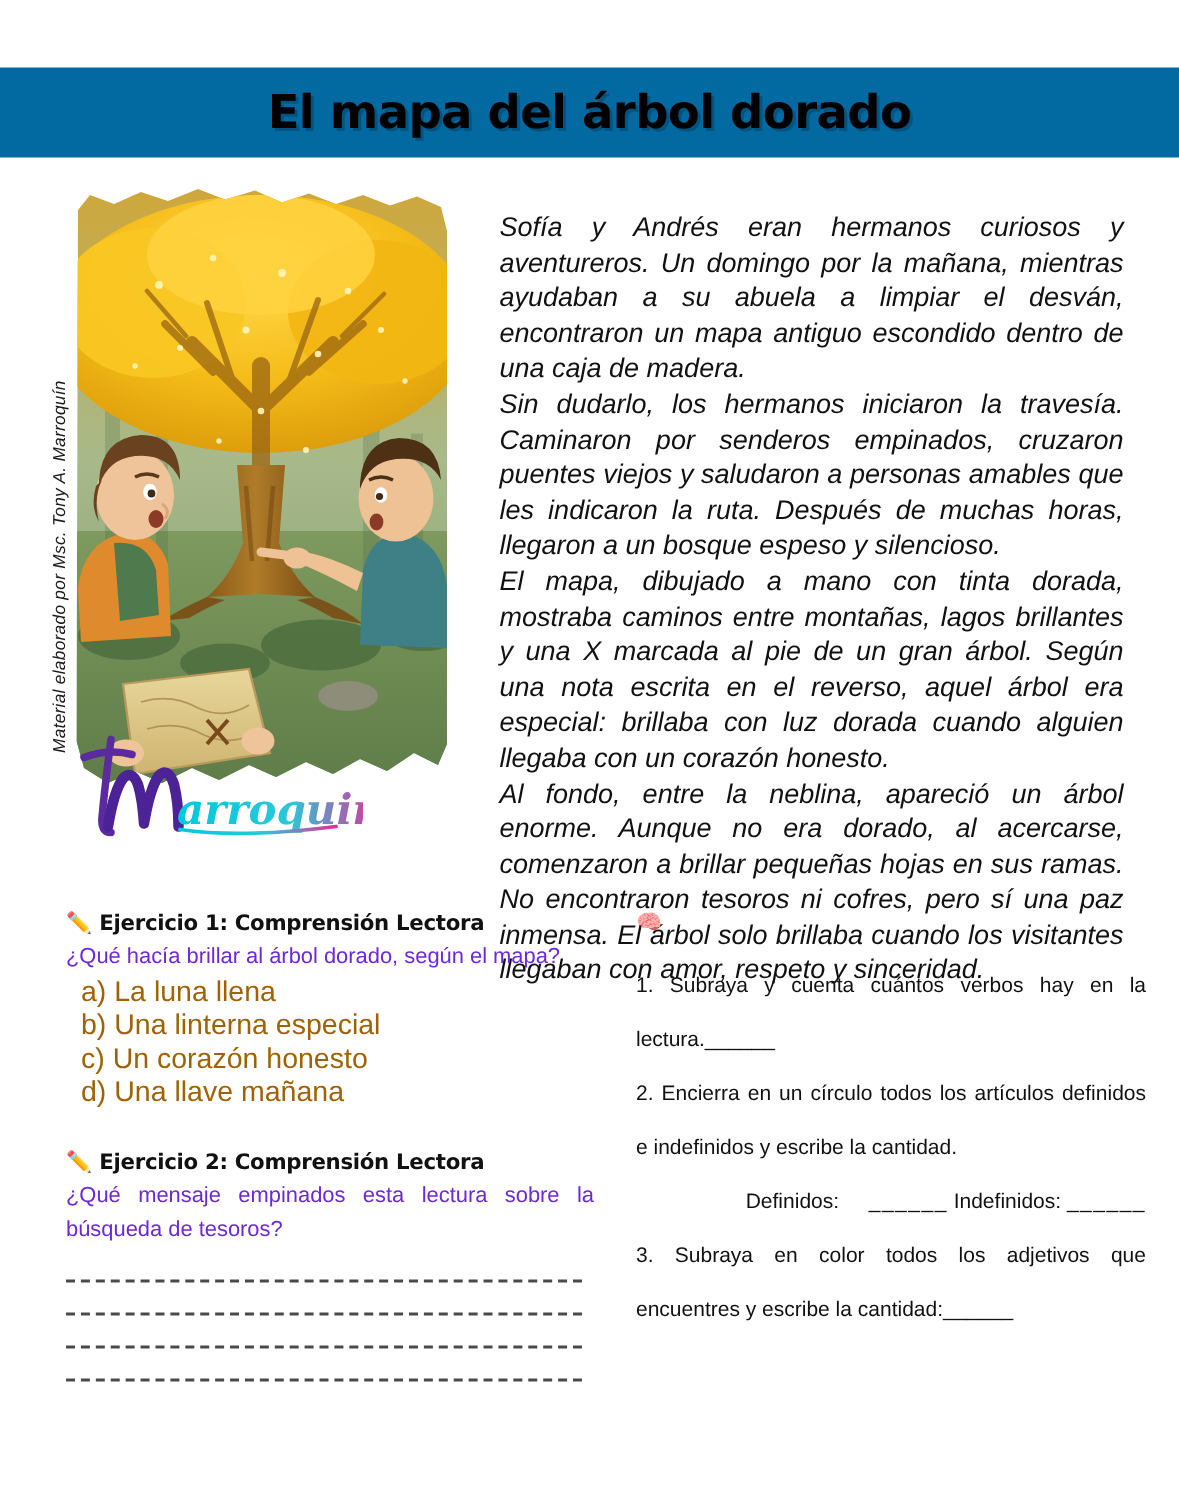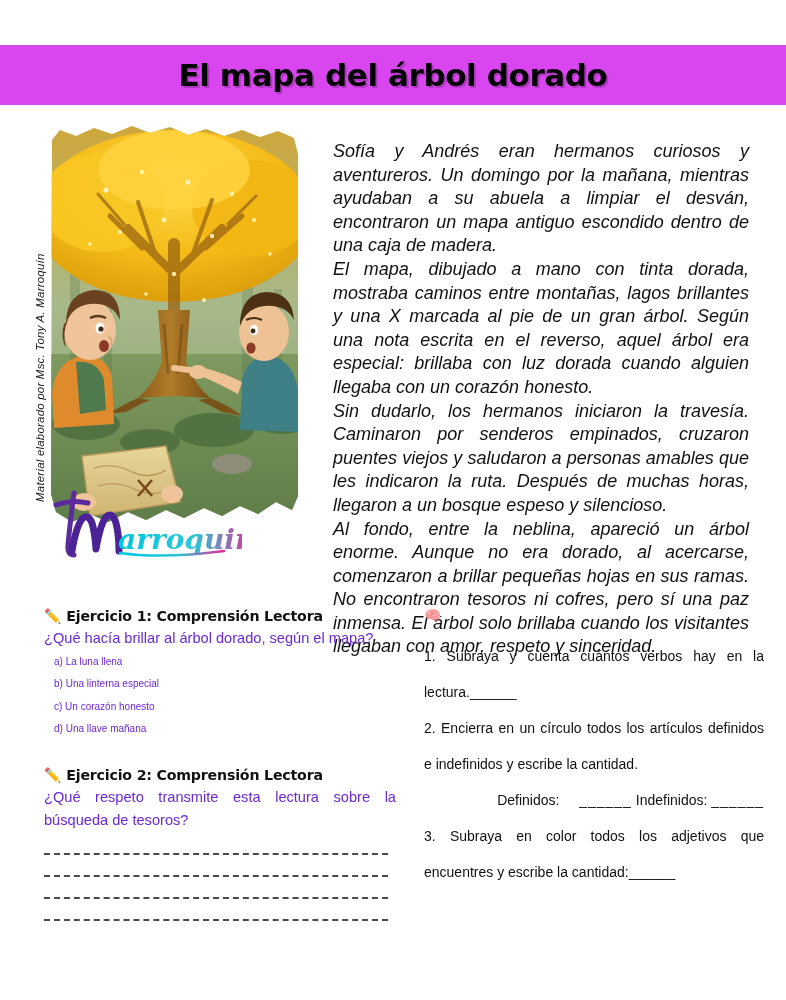--- a/index.html
+++ b/index.html
@@ -97,23 +97,23 @@
     font-family: "Liberation Sans", sans-serif;
     font-size: 14.6px;
     line-height: 23.5px;
     color: #6d28d9;
     text-align: justify;
     text-justify: inter-word;
     margin: 0;
   }
   .opt {
     font-family: "Liberation Sans", sans-serif;
-    font-size: 10px;
+    font-size: 19px;
     line-height: 22.5px;
-    color: #6d28d9;
+    color: #a16207;
     padding-left: 10px;
     margin: 0;
   }
 
   .dashline {
     height: 0; border-top: 2px dashed #4a4a4a;
     margin: 20px 0 0 0; width: 344px;
   }
   .dash-block { margin-top: 7px; }
 
@@ -129,21 +129,21 @@
   .r-item.first { margin-top: 16px; }
   .blank { letter-spacing: 1px; }
   .nowrapline { text-align: right; }
   .gapsp { display:inline-block; width: 12px; }
 </style>
 </head>
 <body>
 
 <div class="page">
 
-  <div class="banner" style="background: #d946ef;">
+  <div class="banner" style="background: #0369a1;">
     <div class="banner-title">El mapa del árbol dorado</div>
   </div>
 
   <div class="credit-wrap">
     <div class="credit">Material elaborado por Msc. Tony A. Marroquín</div>
   </div>
 
   <div class="illus">
     <svg viewBox="0 0 258 404" xmlns="http://www.w3.org/2000/svg">
       <defs>
@@ -296,22 +296,22 @@
         <path d="M32,4 Q28,34 26,56 Q25,66 32,66"></path>
       </g>
       <path d="M30,62 Q34,38 40,30 Q46,24 50,34 Q53,44 54,60 Q58,36 64,28 Q70,22 74,34 Q77,46 77,62" fill="none" stroke="#4b2397" stroke-width="7" stroke-linecap="round" stroke-linejoin="round"></path>
       <text x="76" y="60" font-family="DejaVu Serif, serif" font-style="italic" font-weight="bold" font-size="28" fill="url(#scriptg)">arroquin</text>
       <path d="M78,64 Q120,70 182,62" stroke="url(#scriptg)" stroke-width="2.5" fill="none" stroke-linecap="round"></path>
     </svg>
   </div>
 
   <div class="passage">
     <p>Sofía y Andrés eran hermanos curiosos y aventureros. Un domingo por la mañana, mientras ayudaban a su abuela a limpiar el desván, encontraron un mapa antiguo escondido dentro de una caja de madera.</p>
+    <p>Sin dudarlo, los hermanos iniciaron la travesía. Caminaron por senderos empinados, cruzaron puentes viejos y saludaron a personas amables que les indicaron la ruta. Después de muchas horas, llegaron a un bosque espeso y silencioso.</p>
     <p>El mapa, dibujado a mano con tinta dorada, mostraba caminos entre montañas, lagos brillantes y una X marcada al pie de un gran árbol. Según una nota escrita en el reverso, aquel árbol era especial: brillaba con luz dorada cuando alguien llegaba con un corazón honesto.</p>
-    <p>Sin dudarlo, los hermanos iniciaron la travesía. Caminaron por senderos empinados, cruzaron puentes viejos y saludaron a personas amables que les indicaron la ruta. Después de muchas horas, llegaron a un bosque espeso y silencioso.</p>
     <p>Al fondo, entre la neblina, apareció un árbol enorme. Aunque no era dorado, al acercarse, comenzaron a brillar pequeñas hojas en sus ramas. No encontraron tesoros ni cofres, pero sí una paz inmensa. El árbol solo brillaba cuando los visitantes llegaban con amor, respeto y sinceridad.</p>
   </div>
 
   <div class="col-left">
 
     <div class="ex-head">
       <span class="ico">✏️</span>
       <span>Ejercicio 1: Comprensión Lectora</span>
     </div>
     <p class="q">¿Qué hacía brillar al árbol dorado, según el mapa?</p>
@@ -319,21 +319,21 @@
     <p class="opt">b) Una linterna especial</p>
     <p class="opt">c) Un corazón honesto</p>
     <p class="opt">d) Una llave mañana</p>
 
     <div style="height:26px"></div>
 
     <div class="ex-head">
       <span class="ico">✏️</span>
       <span>Ejercicio 2: Comprensión Lectora</span>
     </div>
-    <p class="q">¿Qué respeto transmite esta lectura sobre la búsqueda de tesoros?</p>
+    <p class="q">¿Qué mensaje empinados esta lectura sobre la búsqueda de tesoros?</p>
 
     <div class="dash-block">
       <div class="dashline"></div>
       <div class="dashline"></div>
       <div class="dashline"></div>
       <div class="dashline"></div>
     </div>
   </div>
 
   <div class="col-right">

